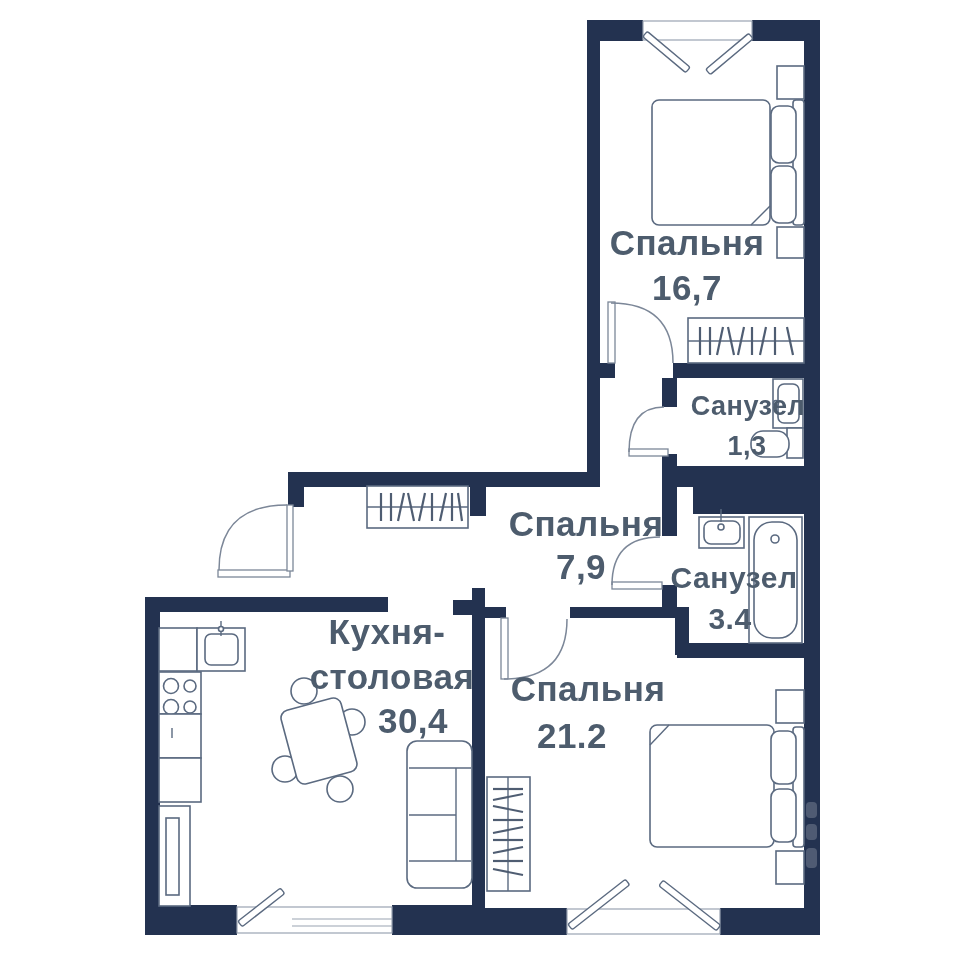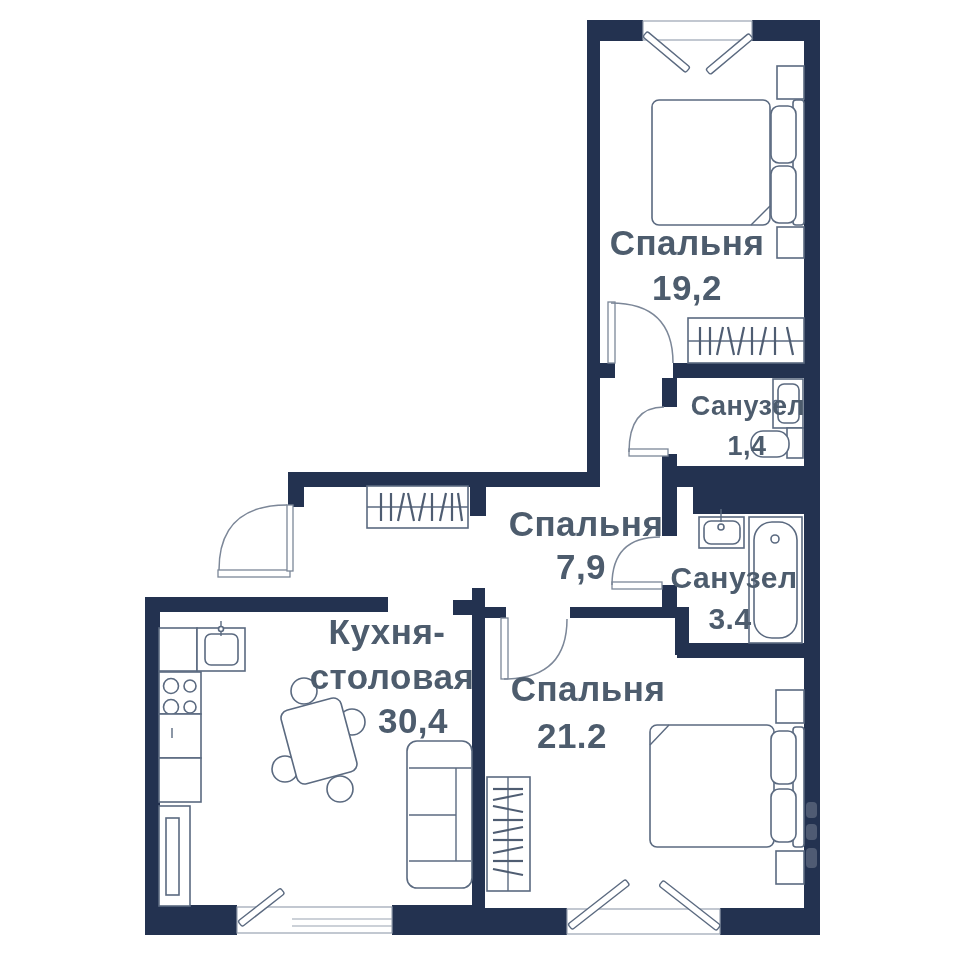--- a/index.html
+++ b/index.html
@@ -243,24 +243,24 @@
 
   <g opacity="0.2" fill="#ffffff">
     <rect x="806" y="802" width="11" height="16" rx="4"></rect>
     <rect x="806" y="824" width="11" height="16" rx="4"></rect>
     <rect x="806" y="848" width="11" height="20" rx="4"></rect>
   </g>
 </svg>
 
 <div>
   <div class="lbl big" style="left:687px;top:243px">Спальня</div>
-  <div class="lbl big" style="left:687px;top:288px">19,2</div>
+  <div class="lbl big" style="left:687px;top:288px">16,7</div>
 
   <div class="lbl sm" style="left:748px;top:406px">Санузел</div>
-  <div class="lbl sm" style="left:747px;top:446px">1,4</div>
+  <div class="lbl sm" style="left:747px;top:446px">1,3</div>
 
   <div class="lbl big" style="left:586px;top:524px">Спальня</div>
   <div class="lbl big" style="left:581px;top:567px">7,9</div>
 
   <div class="lbl mid" style="left:734px;top:578px">Санузел</div>
   <div class="lbl mid" style="left:730px;top:619px">3.4</div>
 
   <div class="lbl big" style="left:387px;top:632px">Кухня-</div>
   <div class="lbl big" style="left:392px;top:677px">столовая</div>
   <div class="lbl big" style="left:413px;top:721px">30,4</div>

